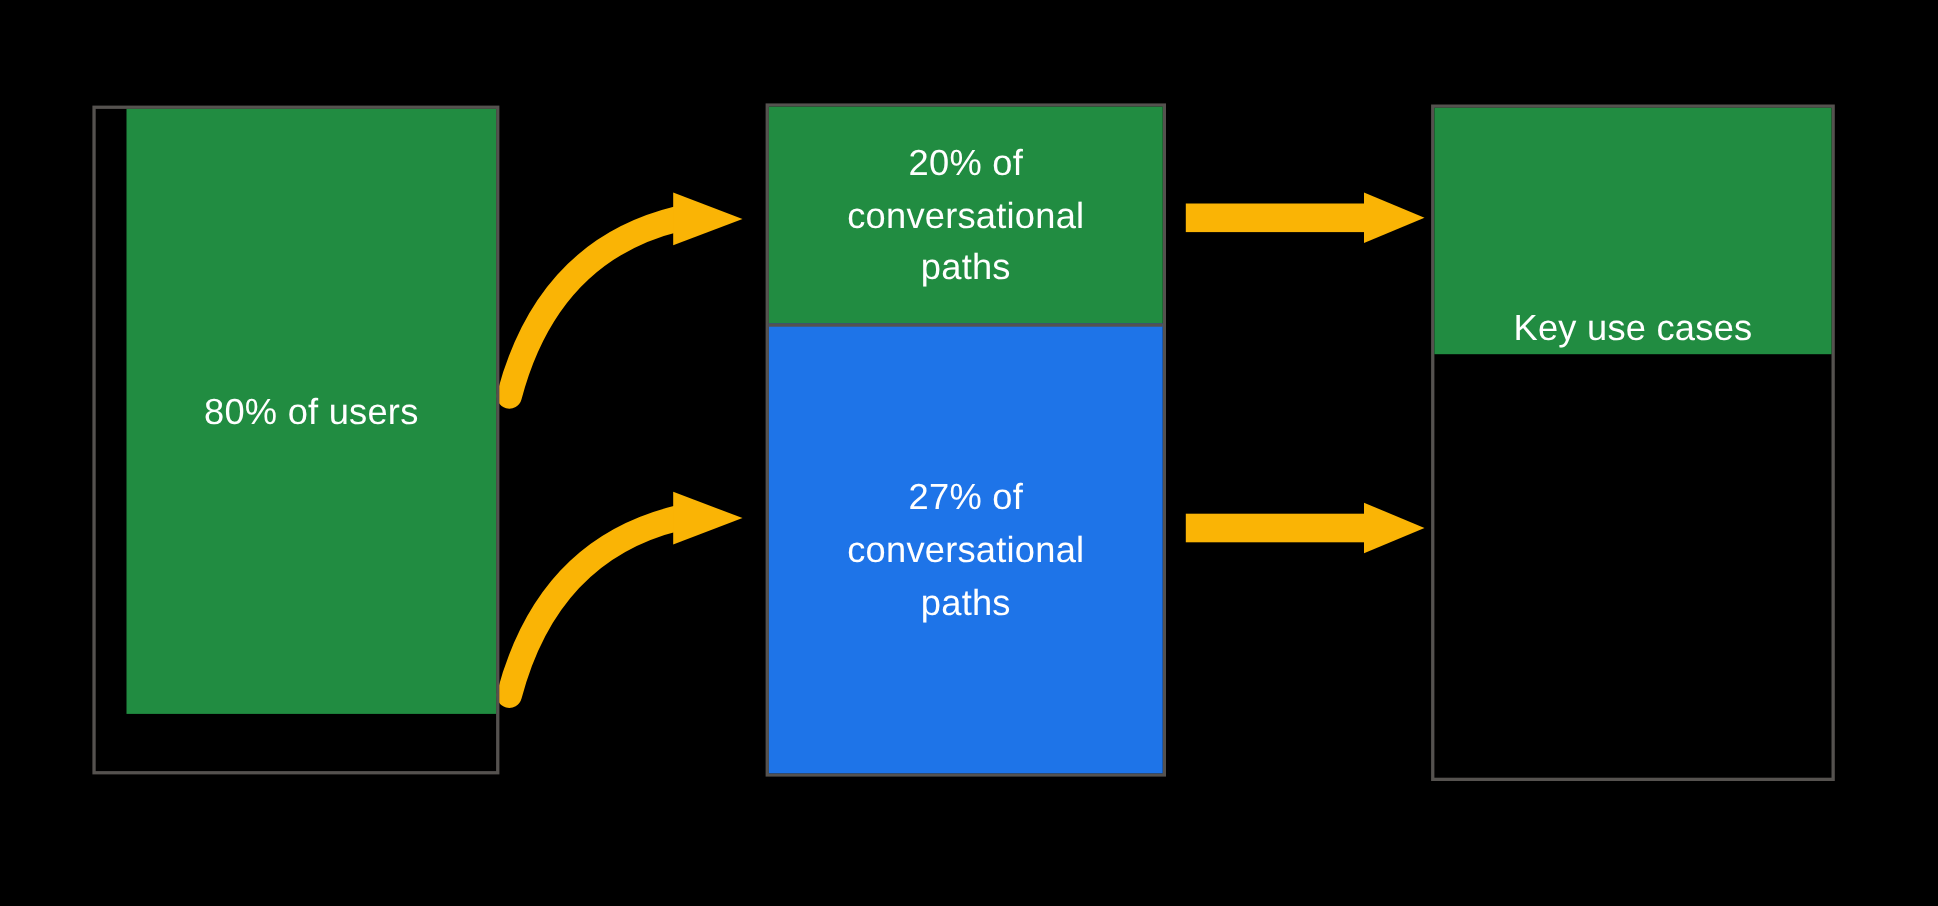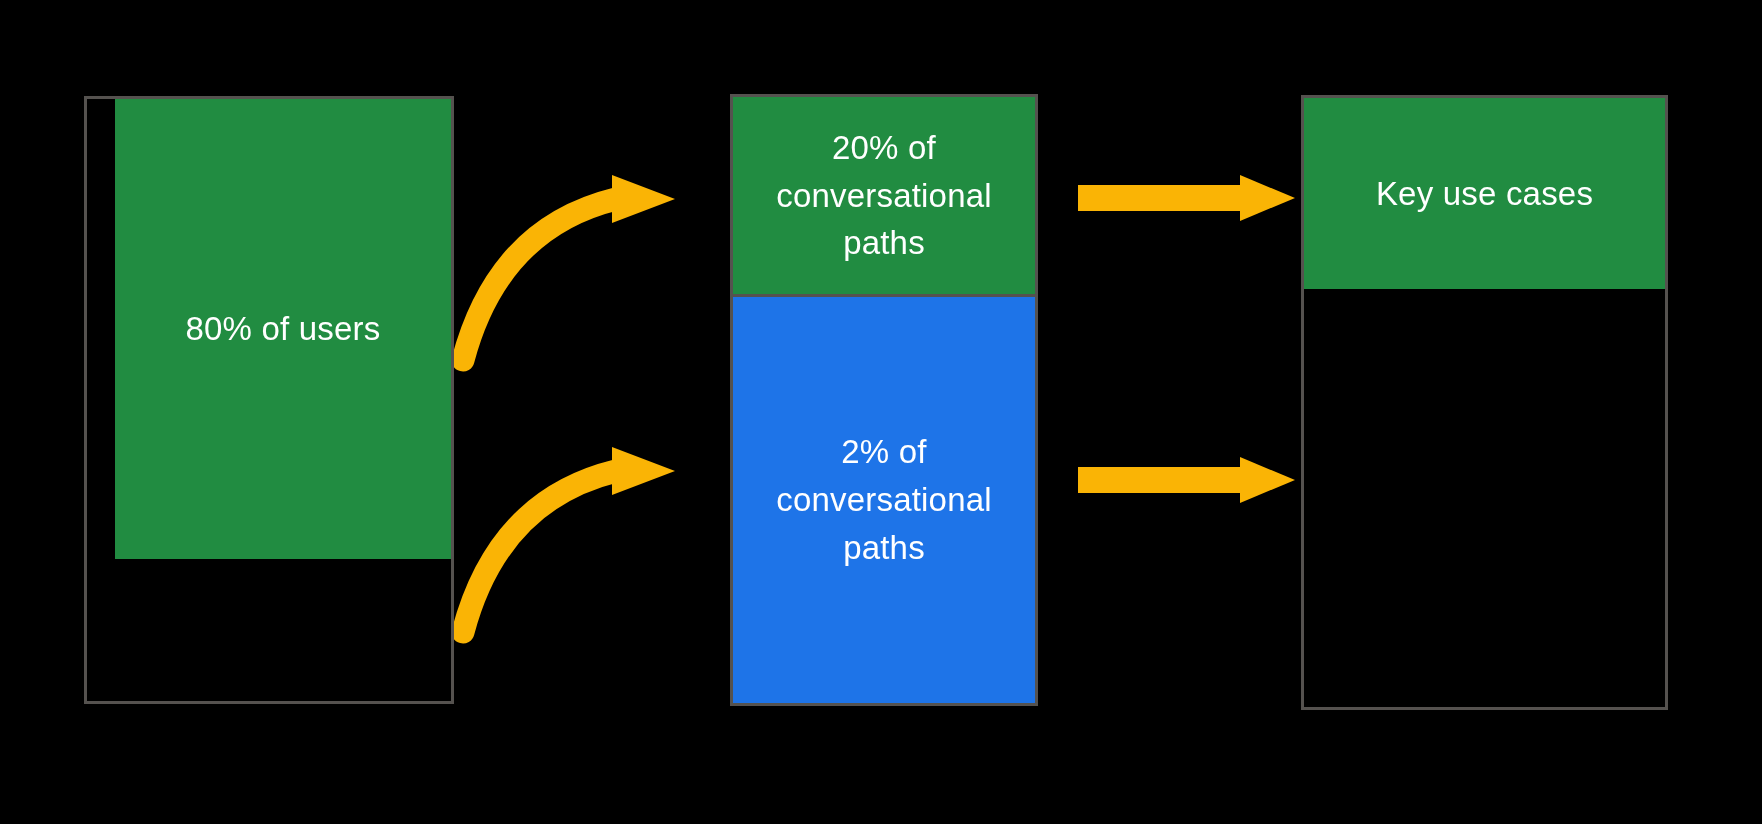--- a/index.html
+++ b/index.html
@@ -58,25 +58,25 @@
   .seg-label{
     color:var(--text);
     font-size:33px;
     font-weight:500;
     line-height:1.45;
     text-align:center;
     white-space:pre-line;
     letter-spacing:0.2px;
   }
   #col-users{left:84px;top:96px;width:370px;height:608px;}
-  #col-users .seg.green{height:460px;margin-left:28px;}
-  #col-paths{left:730px;top:94px;width:308px;height:612px;}
+  #col-users .seg.green{height:550px;margin-left:28px;}
+  #col-paths{left:696px;top:94px;width:364px;height:612px;}
   #col-paths .seg.green{height:197px;}
   #col-outcomes{left:1301px;top:95px;width:367px;height:615px;}
-  #col-outcomes .seg.green{height:191px;}
+  #col-outcomes .seg.green{height:224px;align-items:flex-end;}
 </style>
 </head>
 <body>
 
 <div class="canvas">
 
   <svg class="arrow-layer" viewBox="0 0 1762 824">
 
     <g>
       <path d="M 463 360 Q 498 228 616 199"></path>
@@ -105,21 +105,21 @@
     </div>
   </div>
 
   <div class="column" id="col-paths">
     <div class="seg green">
       <span class="seg-label">20% of
 conversational
 paths</span>
     </div>
     <div class="seg blue grow">
-      <span class="seg-label">2% of
+      <span class="seg-label">27% of
 conversational
 paths</span>
     </div>
   </div>
 
   <div class="column" id="col-outcomes">
     <div class="seg green">
       <span class="seg-label">Key use cases</span>
     </div>
   </div>

